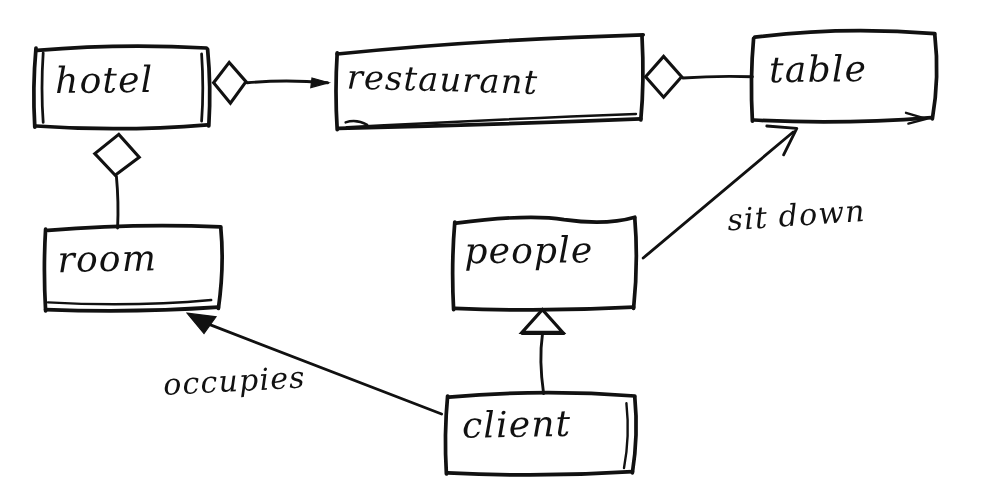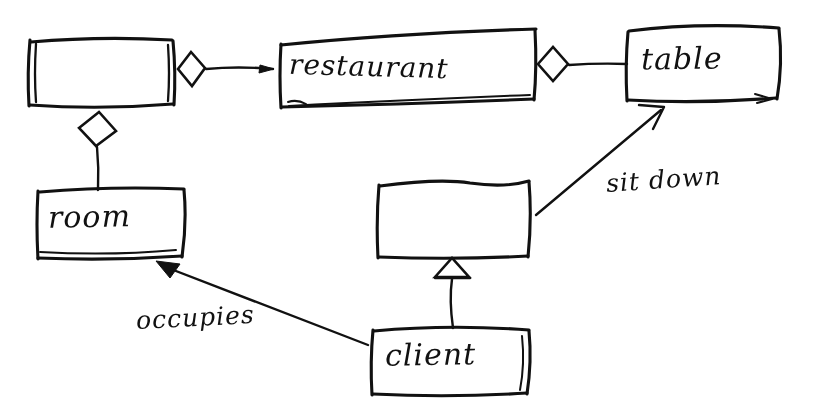--- a/index.html
+++ b/index.html
@@ -150,27 +150,29 @@
       <path class="sketch-stroke conn" d="M639 105 L664 107 L653 129"></path>
     </g>
 
     <g>
       <path class="sketch-stroke conn" d="M368 345 Q265 305 163 266"></path>
       <path class="fill-dark" d="M156 261 L180 264 L170 278 Z"></path>
     </g>
 
   </svg>
 
+  <div class="hand-label cls-name" id="lbl-hotel">hotel</div>
 
   <div class="hand-label cls-name" id="lbl-restaurant">restaurant</div>
 
   <div class="hand-label cls-name" id="lbl-table">table</div>
 
   <div class="hand-label cls-name" id="lbl-room">room</div>
 
+  <div class="hand-label cls-name" id="lbl-people">people</div>
 
   <div class="hand-label cls-name" id="lbl-client">client</div>
 
   <div class="hand-label edge-name" id="lbl-sitdown">sit down</div>
 
   <div class="hand-label edge-name" id="lbl-occupies">occupies</div>
 
 </div>
 
 </body></html>

